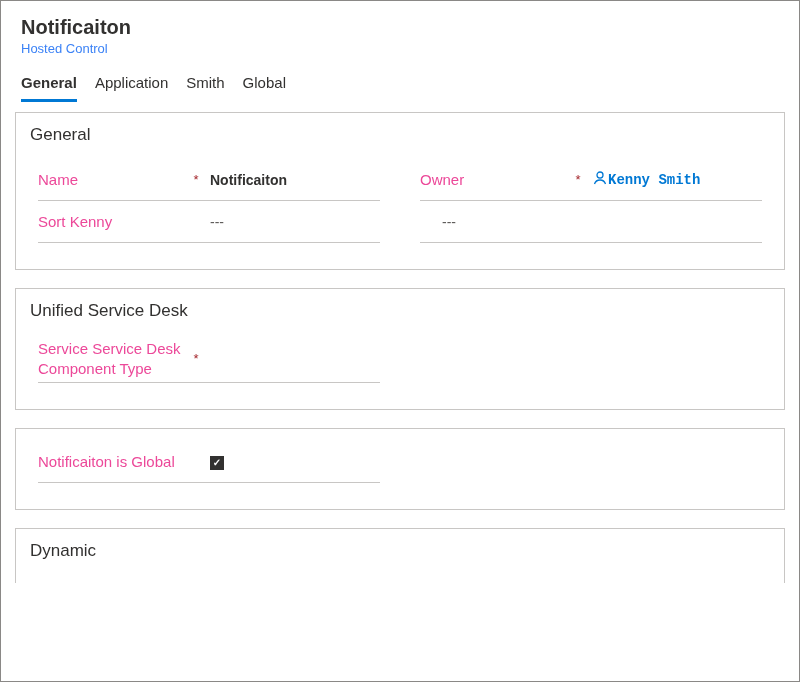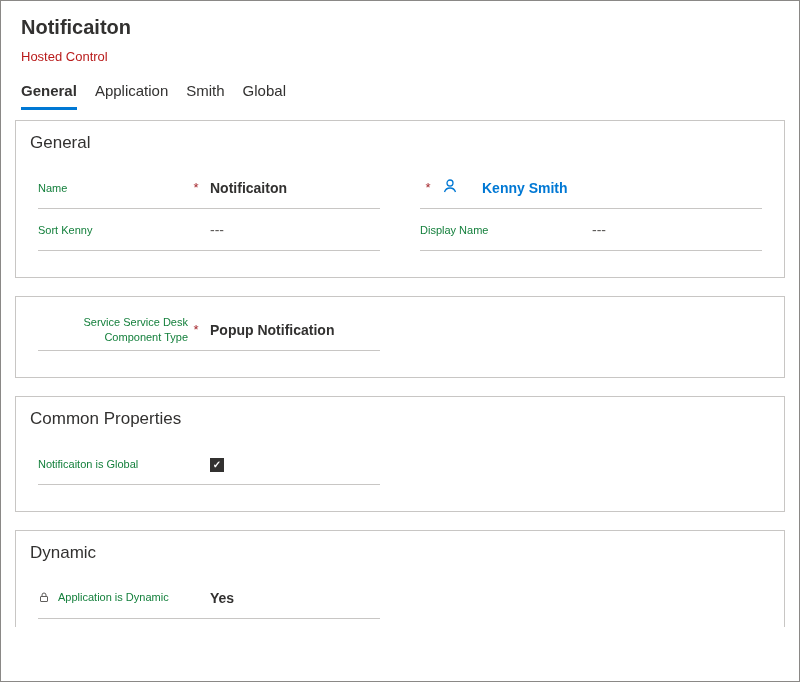--- a/index.html
+++ b/index.html
@@ -15,22 +15,22 @@
     .header {
       padding: 14px 20px 0 20px;
     }
     .page-title {
       font-size: 20px;
       font-weight: 600;
       line-height: 1.2;
     }
     .page-subtitle {
       font-size: 13px;
-      color: #b91c1c;
-      margin-top: 10px;
+      color: #3b82f6;
+      margin-top: 2px;
     }
     .tabs {
       display: flex;
       gap: 18px;
       padding: 18px 20px 0 20px;
       font-size: 15px;
     }
     .tab {
       padding-bottom: 8px;
       cursor: pointer;
@@ -67,27 +67,26 @@
     }
     .form-row {
       display: flex;
       align-items: center;
       border-bottom: 1px solid #c8c6c4;
       min-height: 42px;
       padding: 4px 0;
     }
     .form-label {
       width: 150px;
-      font-size: 11px;
-      color: #15803d;
+      font-size: 15px;
+      color: #ec4899;
       display: flex;
       align-items: center;
       gap: 6px;
       flex-shrink: 0;
-      text-align: right;
     }
     .form-label.multiline {
       line-height: 1.3;
     }
     .req {
       width: 16px;
       color: #a4262c;
       text-align: center;
       font-size: 13px;
       flex-shrink: 0;
@@ -99,24 +98,25 @@
       color: #323130;
       padding-left: 6px;
     }
     .form-value.empty {
       font-weight: 400;
       color: #605e5c;
     }
     .owner-link {
       display: inline-flex;
       align-items: center;
-      gap: 24px;
+      gap: 0;
       color: #0078d4;
       font-weight: 600;
       font-size: 14px;
+      font-family: Liberation Mono, monospace;
     }
     .owner-link svg { flex-shrink: 0; }
     .checkbox-wrap {
       padding-left: 6px;
     }
     .checkbox {
       width: 14px;
       height: 14px;
       background: #323130;
       display: inline-flex;
@@ -156,84 +156,68 @@
         <div class="form-value">Notificaiton</div>
       </div>
       <div class="form-row">
         <div class="form-label">Sort Kenny</div>
         <div class="req"></div>
         <div class="form-value empty">---</div>
       </div>
     </div>
     <div class="form-col">
       <div class="form-row">
+        <div class="form-label">Owner</div>
         <div class="req">*</div>
         <div class="form-value">
           <span class="owner-link">
             <span>
               <svg width="16" height="16" viewBox="0 0 16 16" fill="none" stroke="#0078d4" stroke-width="1.3">
                 <circle cx="8" cy="5" r="3"></circle>
                 <path d="M2.5 14c1-3 4-4 5.5-4s4.5 1 5.5 4"></path>
               </svg>
             </span>
             <span>Kenny Smith</span>
           </span>
         </div>
       </div>
       <div class="form-row">
-        <div class="form-label">Display Name</div>
         <div class="req"></div>
         <div class="form-value empty">---</div>
       </div>
     </div>
   </div>
 </div>
 
 <div class="section">
+  <div class="section-title">Unified Service Desk</div>
   <div class="form-grid">
     <div class="form-col">
       <div class="form-row">
         <div class="form-label multiline">Service Service Desk Component Type</div>
         <div class="req">*</div>
-        <div class="form-value">Popup Notification</div>
       </div>
     </div>
     <div class="form-col"></div>
   </div>
 </div>
 
 <div class="section">
-  <div class="section-title">Common Properties</div>
   <div class="form-grid">
     <div class="form-col">
       <div class="form-row">
         <div class="form-label">Notificaiton is Global</div>
         <div class="req"></div>
         <div class="form-value checkbox-wrap">
           <span class="checkbox">✓</span>
         </div>
       </div>
     </div>
     <div class="form-col"></div>
   </div>
 </div>
 
 <div class="section last">
   <div class="section-title">Dynamic</div>
   <div class="form-grid">
-    <div class="form-col">
-      <div class="form-row">
-        <div class="form-label multiline">
-          <span class="lock-icon">
-            <svg width="12" height="12" viewBox="0 0 12 12" fill="none" stroke="#605e5c" stroke-width="1">
-              <rect x="2.5" y="5.5" width="7" height="5" rx="0.5"></rect>
-              <path d="M4 5.5V4a2 2 0 0 1 4 0v1.5"></path>
-            </svg>
-          </span>
-          <span>Application is Dynamic</span>
-        </div>
-        <div class="req"></div>
-        <div class="form-value">Yes</div>
-      </div>
-    </div>
     <div class="form-col"></div>
   </div>
 </div>
 
 </body></html>

